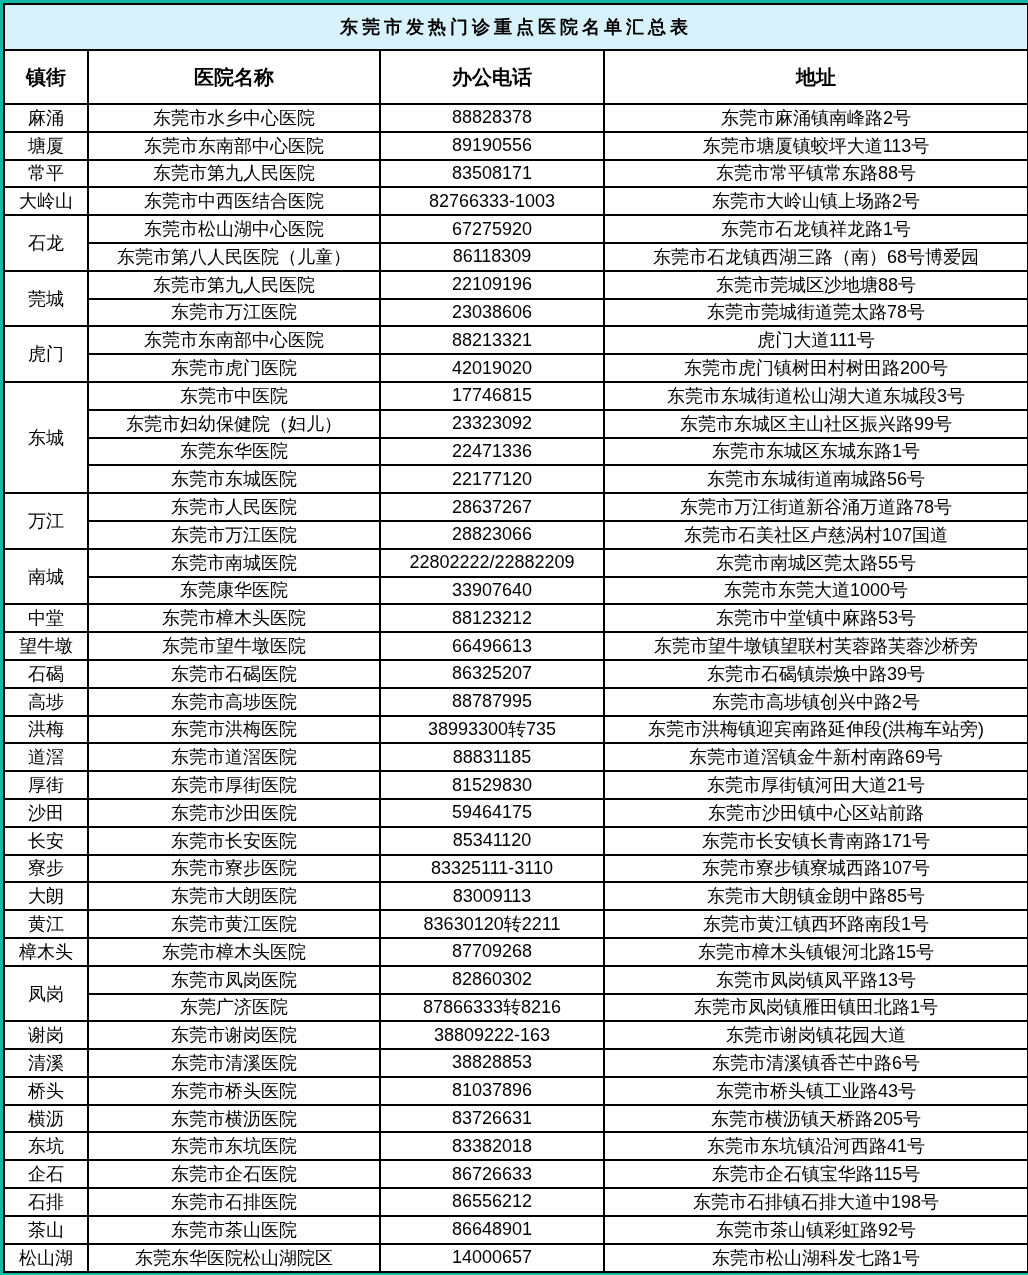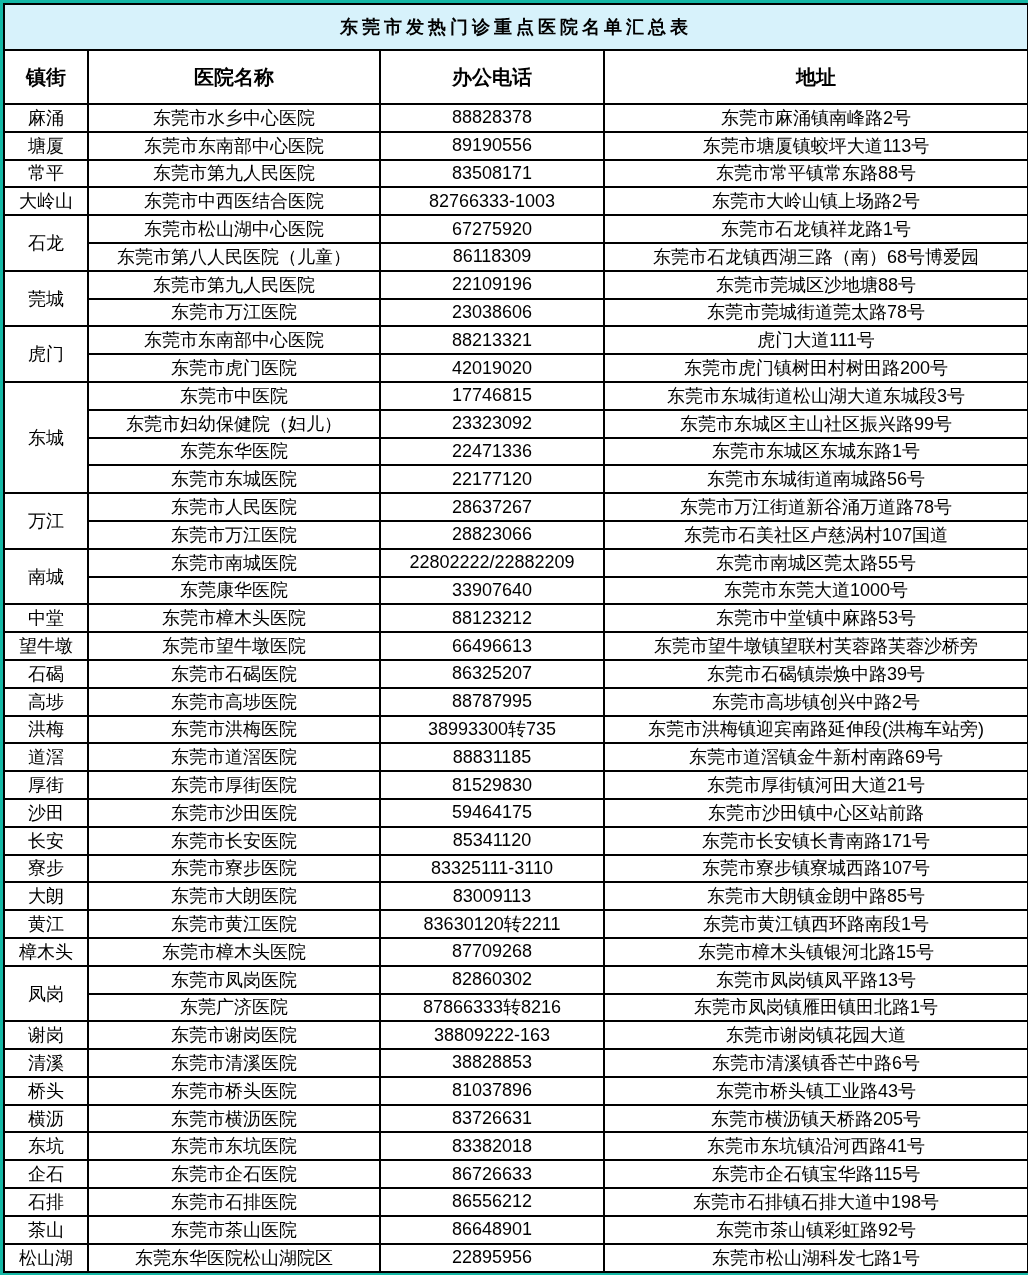--- a/index.html
+++ b/index.html
@@ -302,18 +302,18 @@
         </tr>
         <tr>
           <td rowspan="1">茶山</td>
           <td>东莞市茶山医院</td>
           <td>86648901</td>
           <td>东莞市茶山镇彩虹路92号</td>
         </tr>
         <tr>
           <td rowspan="1">松山湖</td>
           <td>东莞东华医院松山湖院区</td>
-          <td>22895956</td>
+          <td>14000657</td>
           <td>东莞市松山湖科发七路1号</td>
         </tr>
       </tbody>
   </table>
 </div>
 
 </body></html>

